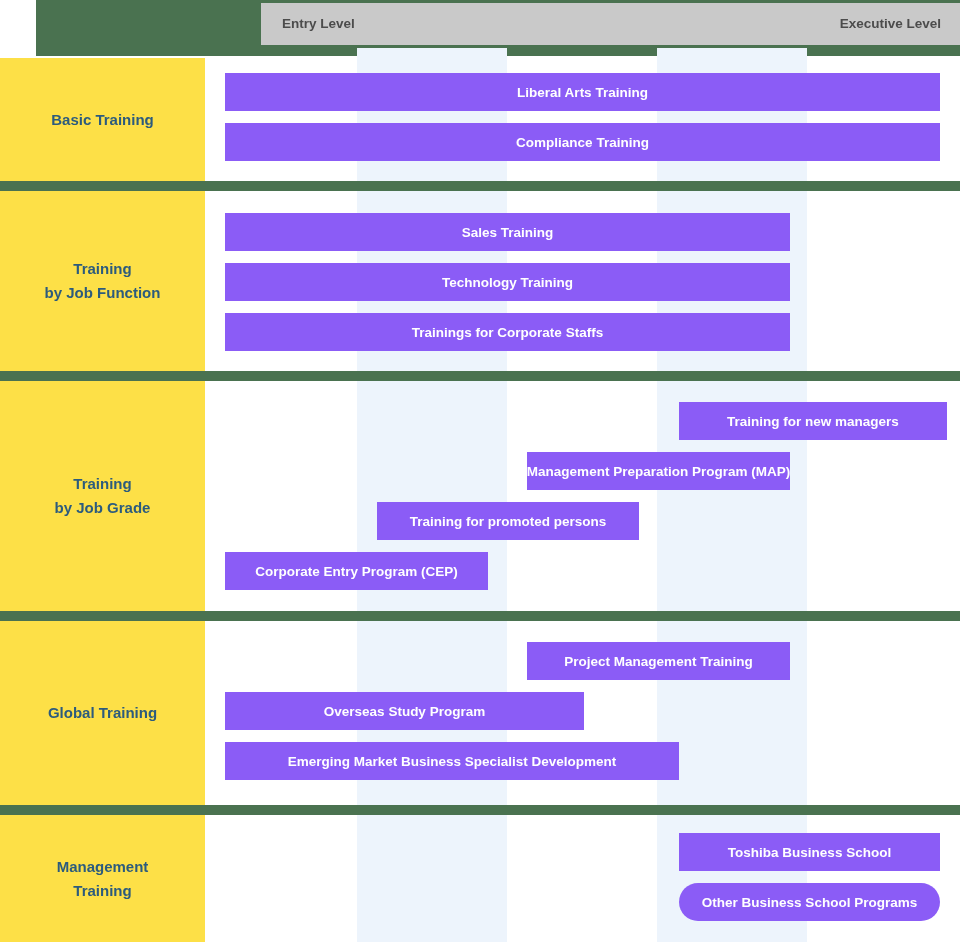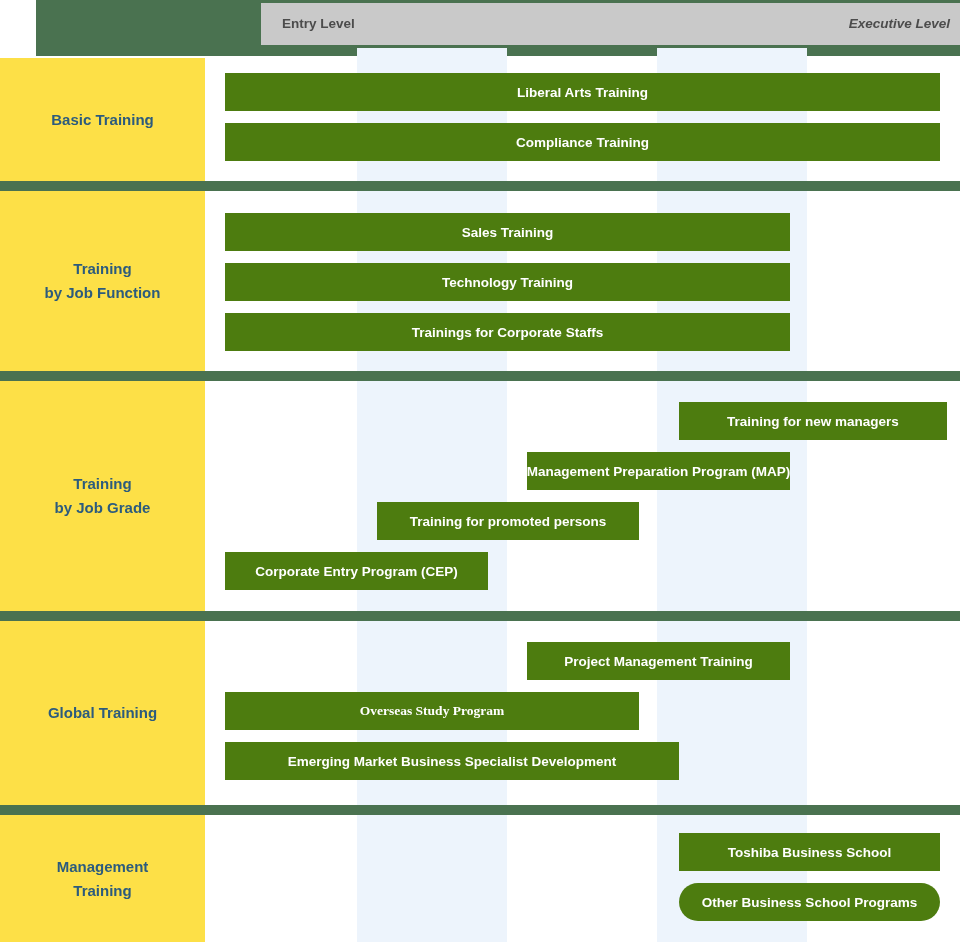--- a/index.html
+++ b/index.html
@@ -57,21 +57,21 @@
     position: absolute;
     top: 0;
     height: 42px;
     line-height: 42px;
     font-size: 13.5px;
     font-weight: bold;
     color: #4c4c4c;
     white-space: nowrap;
   }
   .axis-label.left  { left: 21px; }
-  .axis-label.right { right: 31px; font-style: italic; }
+  .axis-label.right { right: 40px; }
 
   
   .stripes {
     position: absolute;
     left: 205px;
     top: 48px;
     width: 755px;
     height: 894px;
   }
   .stripe {
@@ -120,21 +120,21 @@
     left: 0;
     width: 960px;
     height: 10px;
     background: #4a7250;
   }
 
   
   .bar {
     position: absolute;
     height: 38px;
-    background: #4d7c0f;
+    background: #8b5cf6;
     color: #ffffff;
     font-size: 13.5px;
     font-weight: bold;
     display: flex;
     align-items: center;
     justify-content: center;
     text-align: center;
     box-sizing: border-box;
     padding: 0 8px;
     white-space: nowrap;
@@ -200,21 +200,21 @@
         </div>
       </div>
       <div class="row" style="top: 621px; height: 184px;">
         <div class="row-label">
           <div>
             <div>Global Training</div>
           </div>
         </div>
         <div class="row-track">
           <div class="bar" style="left: 322px; top: 21px; width: 263px;">Project Management Training</div>
-          <div class="bar" style="left: 20px; top: 71px; width: 414px; font-family: Liberation Serif, serif;">Overseas Study Program</div>
+          <div class="bar" style="left: 20px; top: 71px; width: 359px;">Overseas Study Program</div>
           <div class="bar" style="left: 20px; top: 121px; width: 454px;">Emerging Market Business Specialist Development</div>
         </div>
       </div>
       <div class="row" style="top: 815px; height: 127px;">
         <div class="row-label">
           <div>
             <div>Management</div>
             <div>Training</div>
           </div>
         </div>

